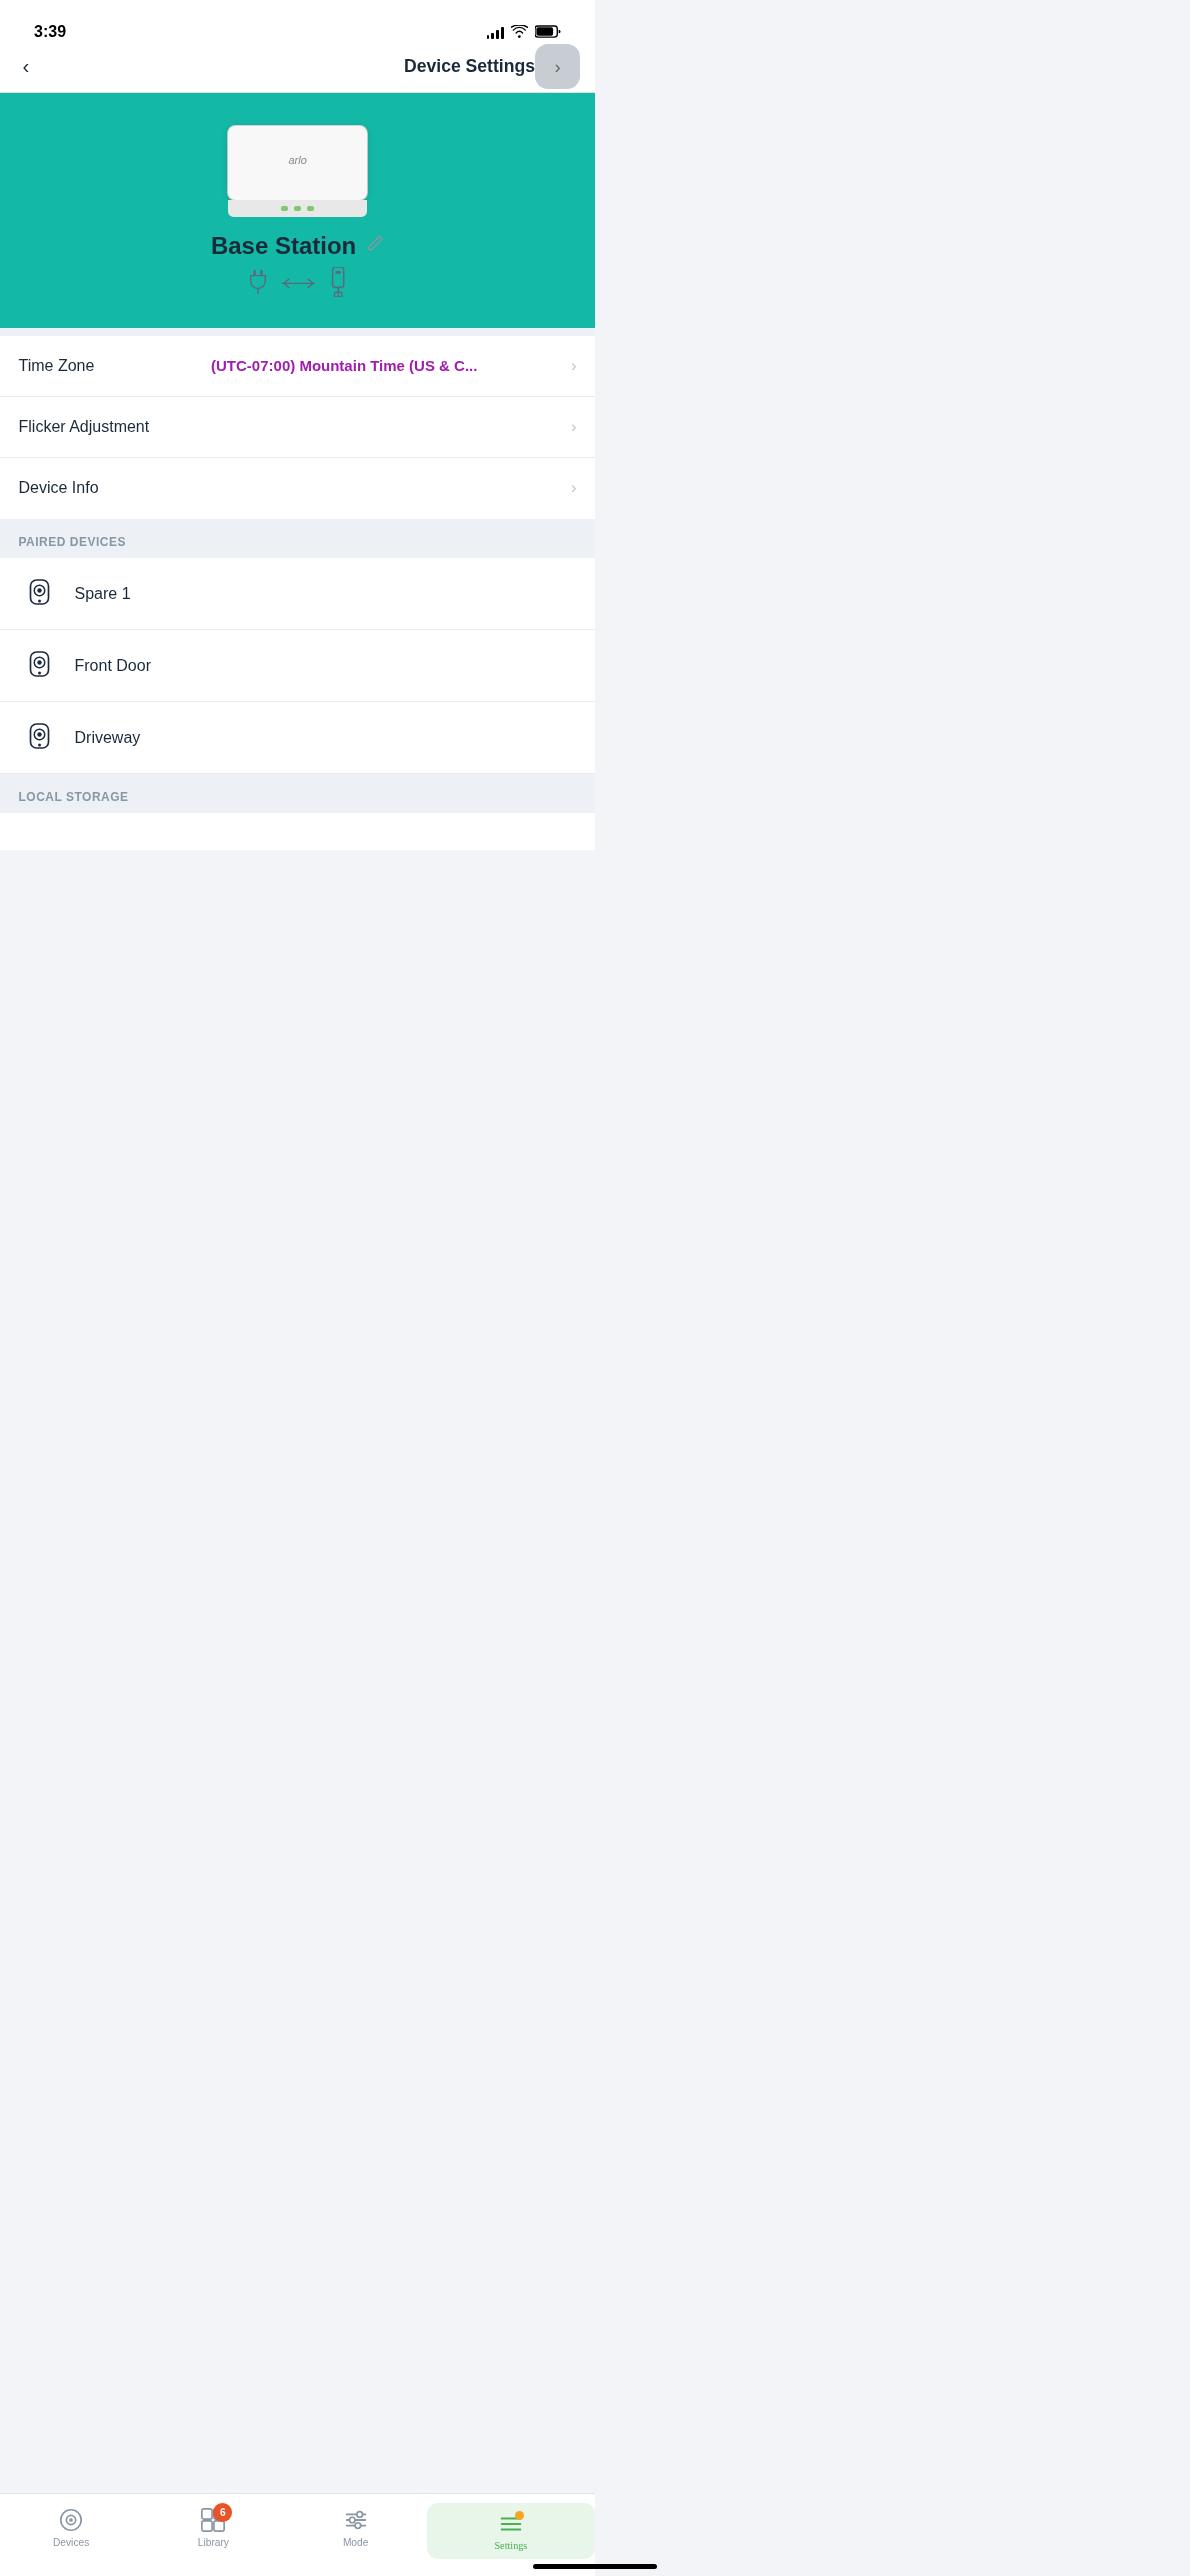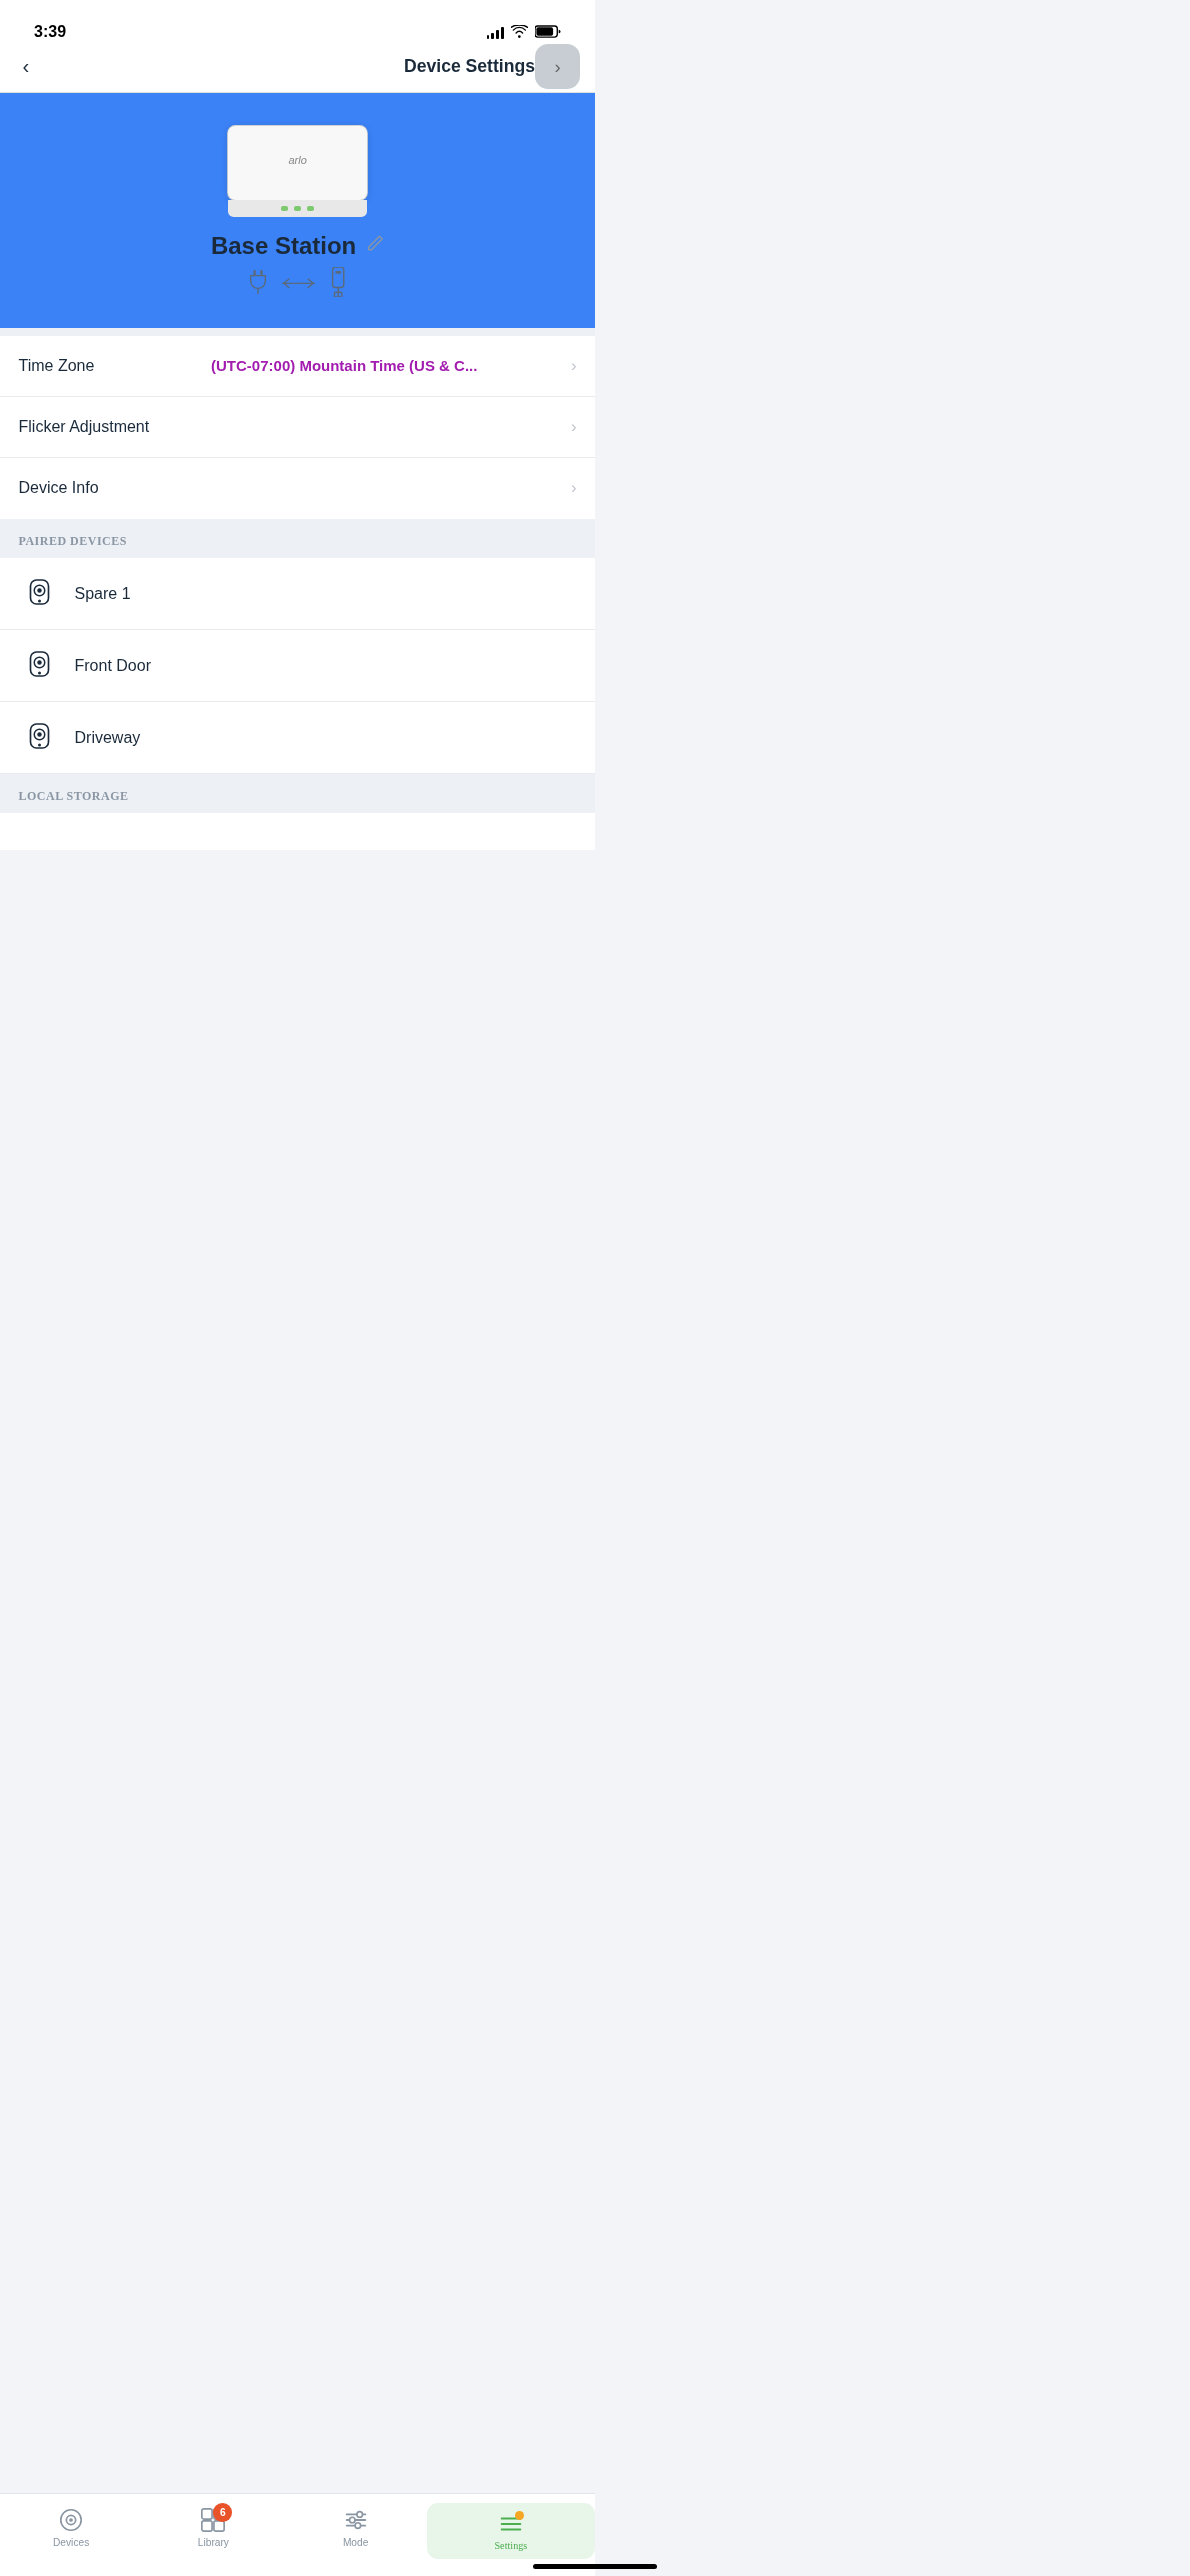--- a/index.html
+++ b/index.html
@@ -79,21 +79,21 @@
       justify-content: center;
       cursor: pointer;
     }
     .nav-forward-btn span {
       font-size: 18.5px;
       color: #666;
     }
 
     
     .device-hero {
-      background: #3b82f6;
+      background: #14b8a6;
       display: flex;
       flex-direction: column;
       align-items: center;
       padding: 22px 15px 26px;
     }
     .base-station-img {
       width: 148px;
       height: 102px;
       position: relative;
     }
@@ -201,21 +201,20 @@
       color: #c0c5cd;
       font-size: 16.7px;
       flex-shrink: 0;
     }
 
     
     .section-header {
       background: #edf0f5;
       padding: 13px 18.5px 9.3px;
       margin-top: 0;
-      font-family: Liberation Serif, serif;
     }
     .section-header-text {
       font-size: 12px;
       font-weight: 600;
       color: #8a96a3;
       letter-spacing: 0.5px;
       text-transform: uppercase;
     }
 
     

